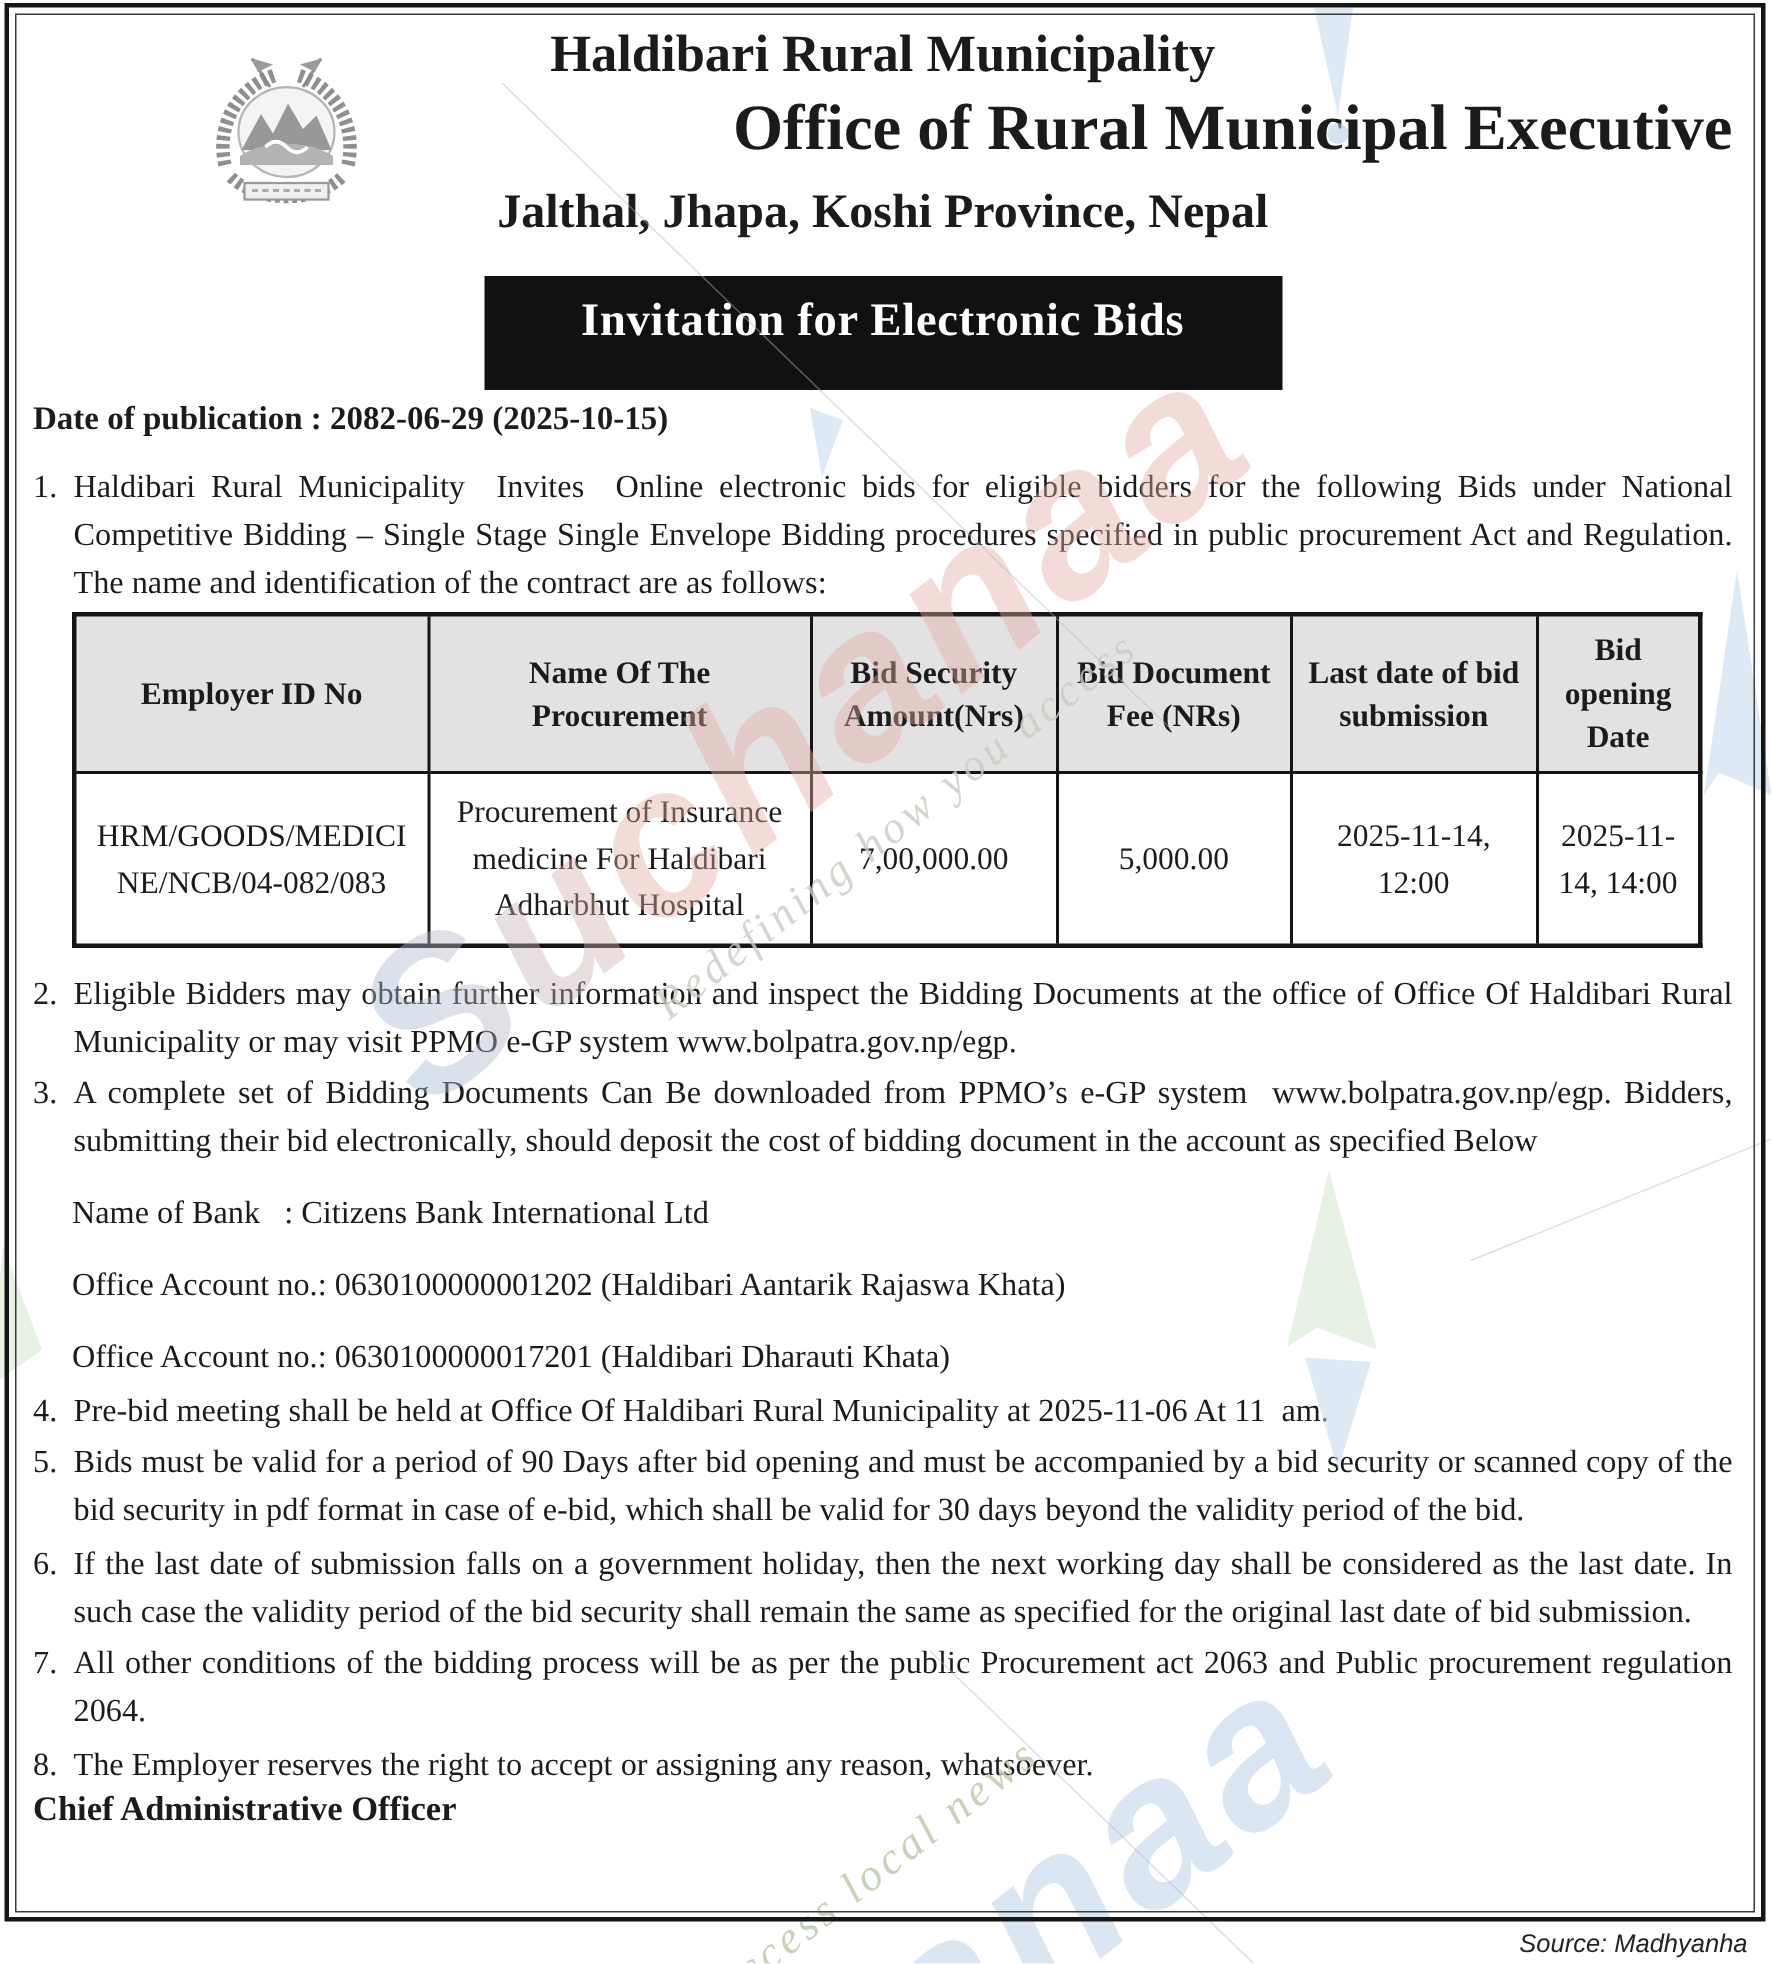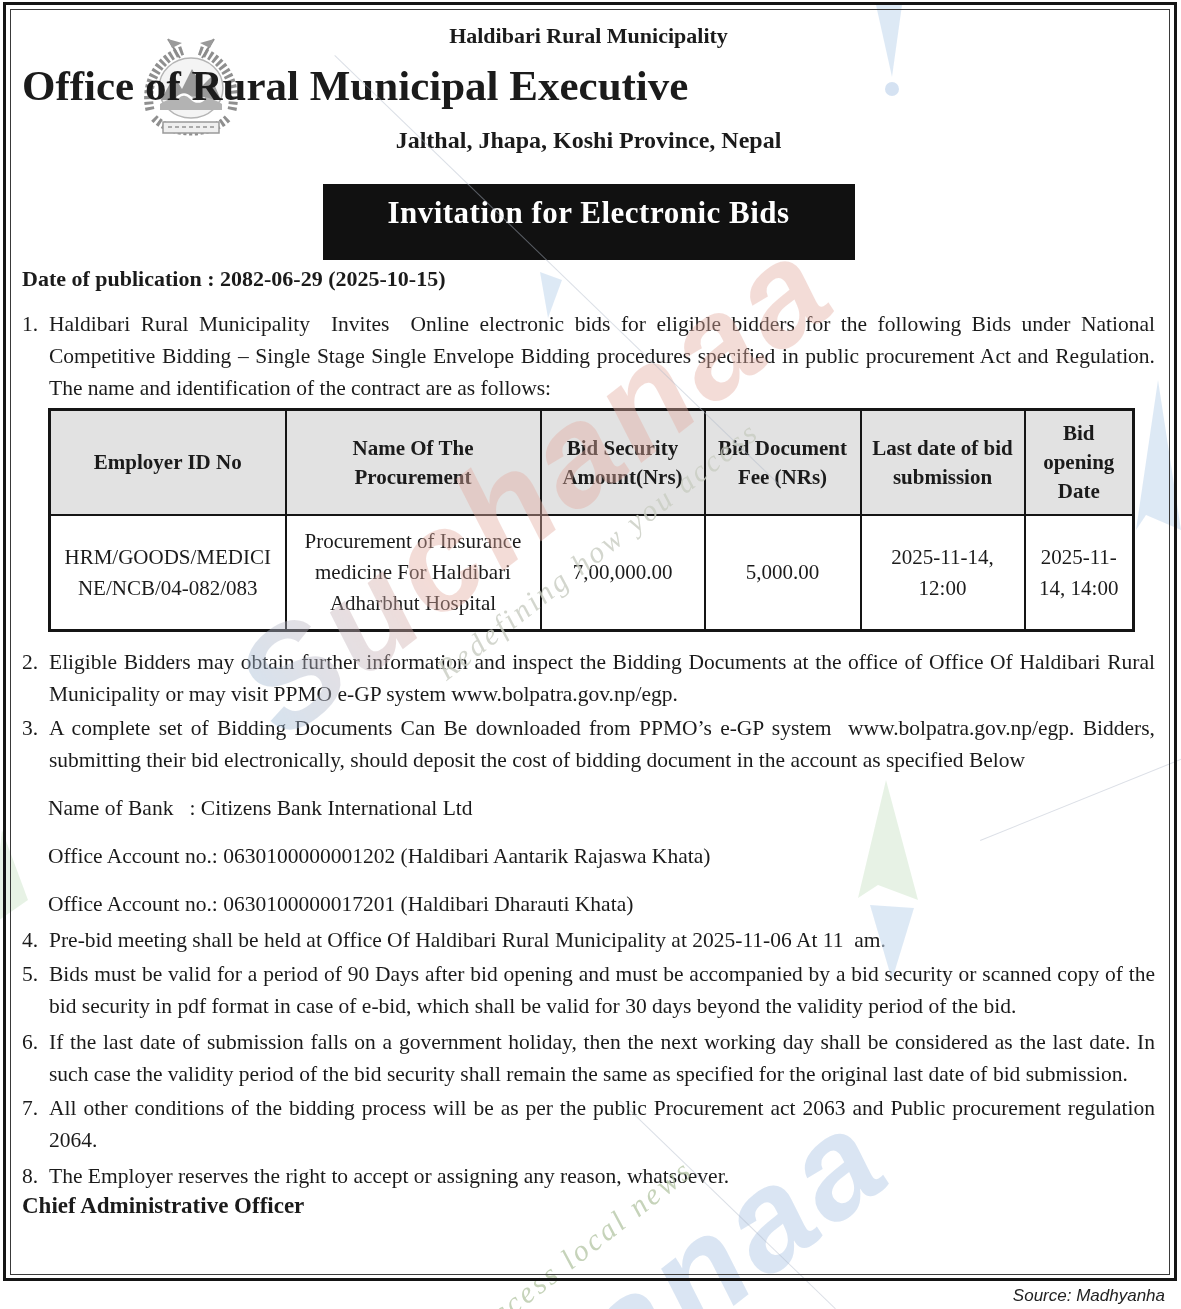--- a/index.html
+++ b/index.html
@@ -12,23 +12,23 @@
   
   .frame-outer { position:absolute; top:2px; left:3px; right:4px; bottom:28px;
     border:3px solid #151515; pointer-events:none; z-index:3; }
   .frame-inner { position:absolute; top:9px; left:10px; right:11px; bottom:34px;
     border:1px solid #3a3a3a; pointer-events:none; z-index:3; }
 
   .content { position:absolute; left:22px; right:26px; top:12px; z-index:1; }
 
   
   .emblem { position:absolute; left:130px; top:36px; width:122px; height:120px; }
-  .h-org   { text-align:center; font-weight:bold; font-size:22px; line-height:36px; margin-top:6px; }
-  .h-office{ text-align:left; font-weight:bold; font-size:43px; line-height:56px; margin-top:4px; }
-  .h-addr  { text-align:center; font-weight:bold; font-size:24px; line-height:32px; margin-top:10px; }
+  .h-org   { text-align:center; font-weight:bold; font-size:35px; line-height:36px; margin-top:6px; }
+  .h-office{ text-align:right; font-weight:bold; font-size:43px; line-height:56px; margin-top:4px; }
+  .h-addr  { text-align:center; font-weight:bold; font-size:32px; line-height:32px; margin-top:10px; }
   .banner  { width:532px; height:76px; margin:28px auto 0; background:#111111;
              color:#ffffff; font-weight:bold; font-size:31px; line-height:58px;
              text-align:center; letter-spacing:0.5px; }
   .pubdate { font-weight:bold; font-size:22px; line-height:28px; margin-top:5px; }
 
   
   .li { display:flex; font-size:21.5px; line-height:32px; }
   .li .num { flex:none; width:27px; }
   .li .txt { flex:1; text-align:justify; white-space:pre-wrap; }
   #item-1 { margin-top:15px; }

